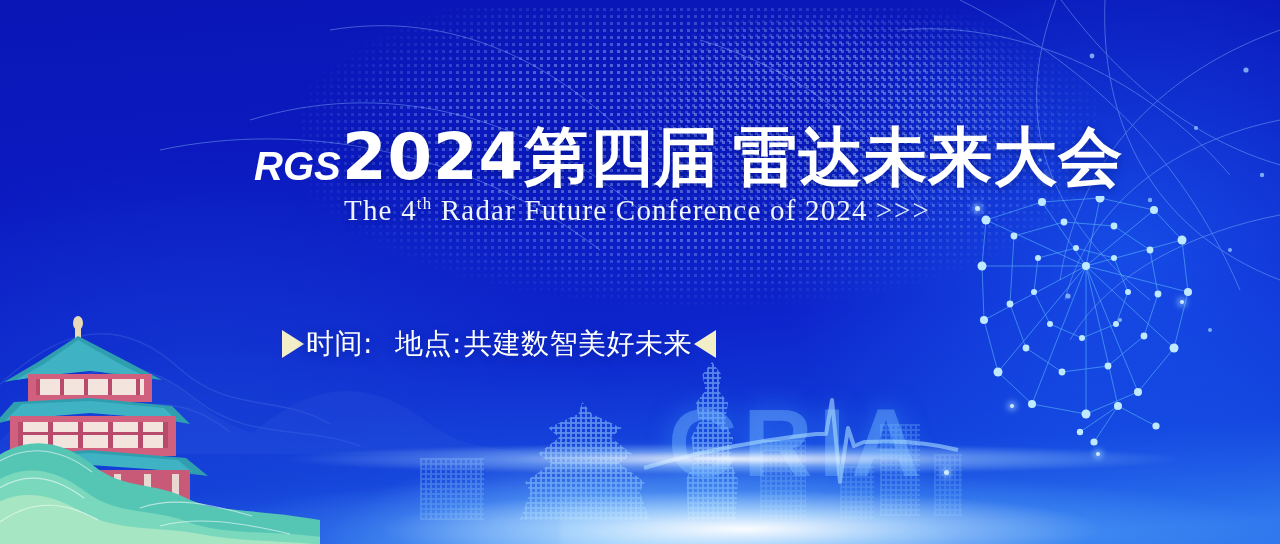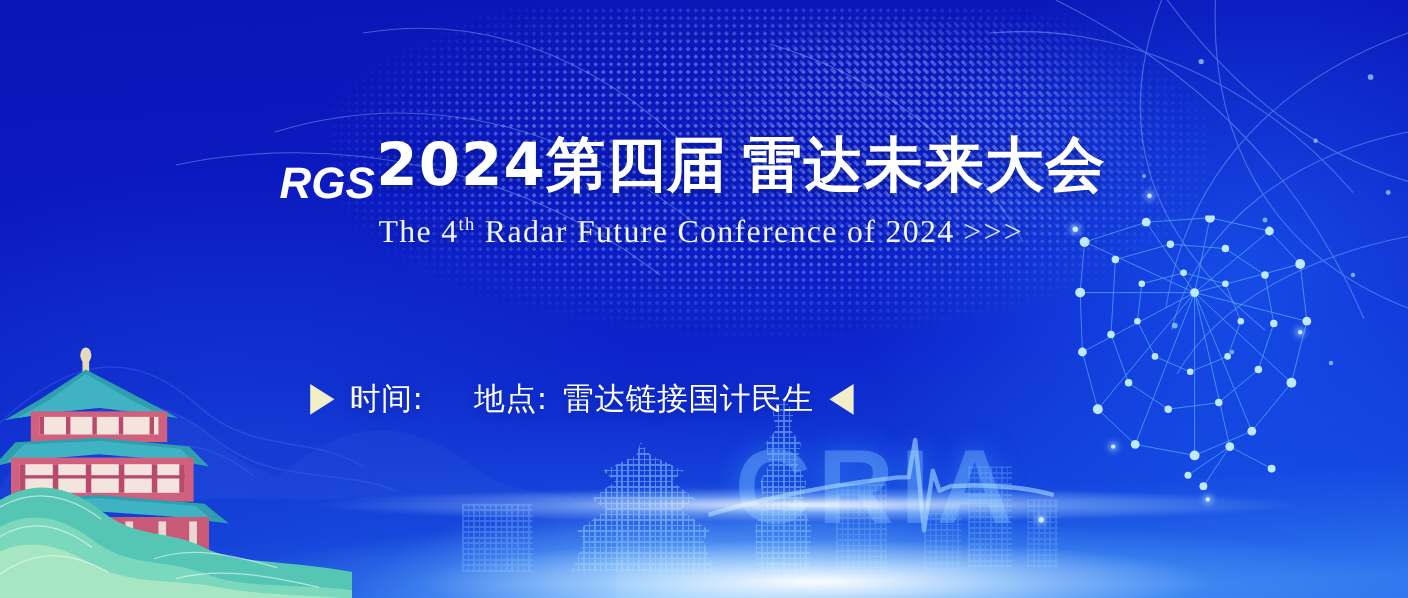--- a/index.html
+++ b/index.html
@@ -80,21 +80,21 @@
   
   #dish { position:absolute; left:968px; top:196px; width:236px; height:250px; }
 
   
   #content { position:absolute; left:0; top:0; width:1280px; height:544px; }
 
   #logo { position:absolute; left:192px; top:112px; width:150px; height:104px; }
 
   #title {
     position:absolute; left:342px; top:114px;
-    font-size:54px; font-weight:bold; color:#fff; white-space:nowrap;
+    font-size:64px; font-weight:bold; color:#fff; white-space:nowrap;
     font-family:"DejaVu Sans","Liberation Sans",sans-serif;
     letter-spacing:1px;
     text-shadow:0 2px 10px rgba(0,20,120,.55);
   }
   #title .gap { display:inline-block; width:14px; }
 
   #subtitle {
     position:absolute; left:344px; top:194px;
     font-size:29px; color:#eef4ff; white-space:nowrap; letter-spacing:1.2px;
     font-family:Liberation Serif, serif;
@@ -105,21 +105,21 @@
 
   #slogan {
     position:absolute; left:344px; top:252px;
     font-size:36px; font-weight:bold; color:#fff; white-space:nowrap; letter-spacing:1px;
     font-family:"DejaVu Sans","Liberation Sans",sans-serif;
     text-shadow:0 2px 9px rgba(0,25,130,.5);
   }
   #slogan .gap { display:inline-block; width:22px; }
 
   #infoline {
-    position:absolute; left:282px; top:344px; display:flex; align-items:center; gap:14px;
+    position:absolute; left:282px; top:325px; display:flex; align-items:center; gap:2px;
     white-space:nowrap;
     justify-content:space-between;
   }
   #infoline .txt {
     font-size:28px; color:#fff; font-weight:500; letter-spacing:.5px;
     font-family:"DejaVu Sans","Liberation Sans",sans-serif;
     text-shadow:0 2px 8px rgba(0,25,130,.5);
   }
   #infoline .sep { display:inline-block; width:18px; }
   .tri { width:0; height:0; }
@@ -354,18 +354,18 @@
     <div id="subtitle">
       <span>The 4</span><sup>th</sup><span> Radar Future Conference of 2024</span><span class="chev">&gt;&gt;&gt;</span>
     </div>
 
 
     <div id="infoline">
       <span class="tri right"></span>
       <span class="txt">时间:</span>
       <span class="sep"></span>
       <span class="txt">地点:</span>
-      <span class="txt">雷达链接国计民生</span>
+      <span class="txt">共建数智美好未来</span>
       <span class="tri left"></span>
     </div>
 
   </div>
 </div>
 
 </body></html>

